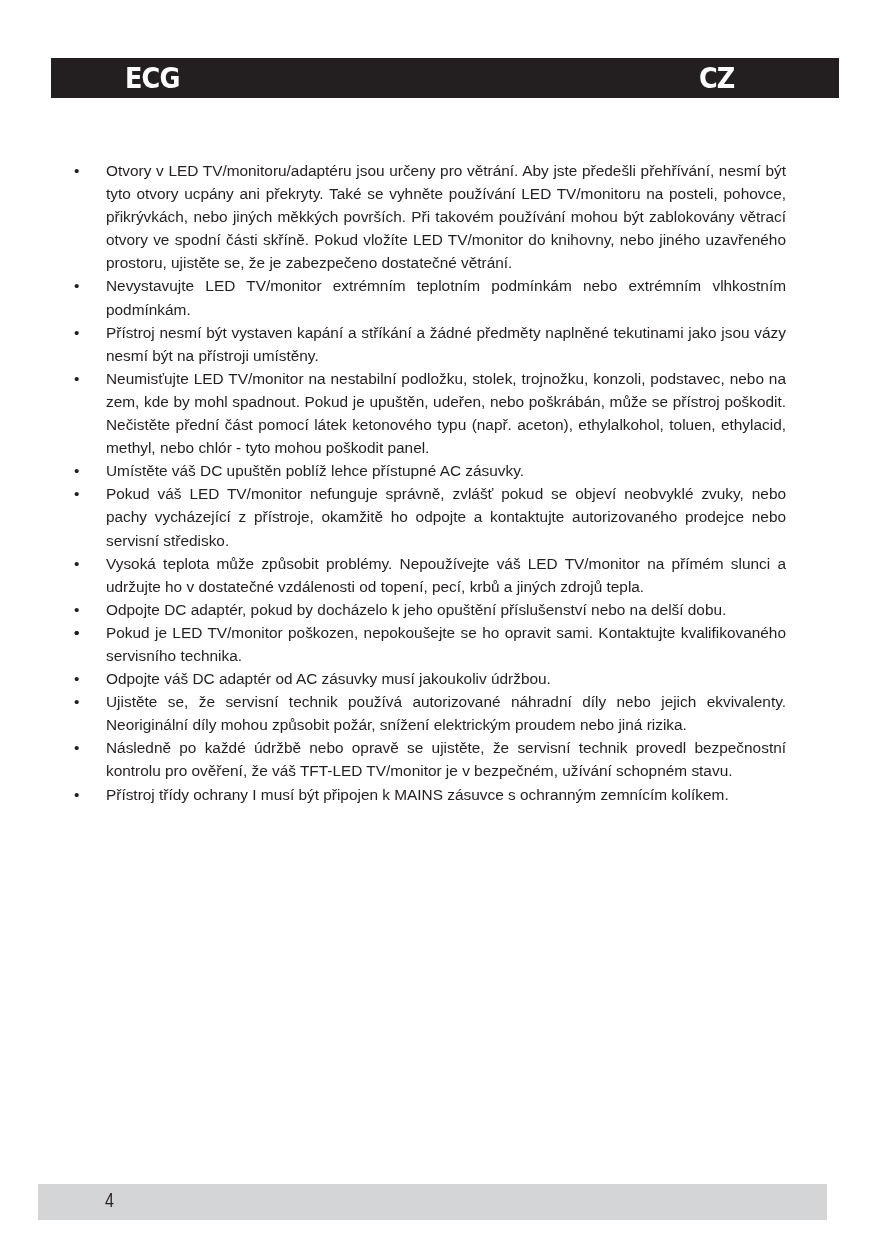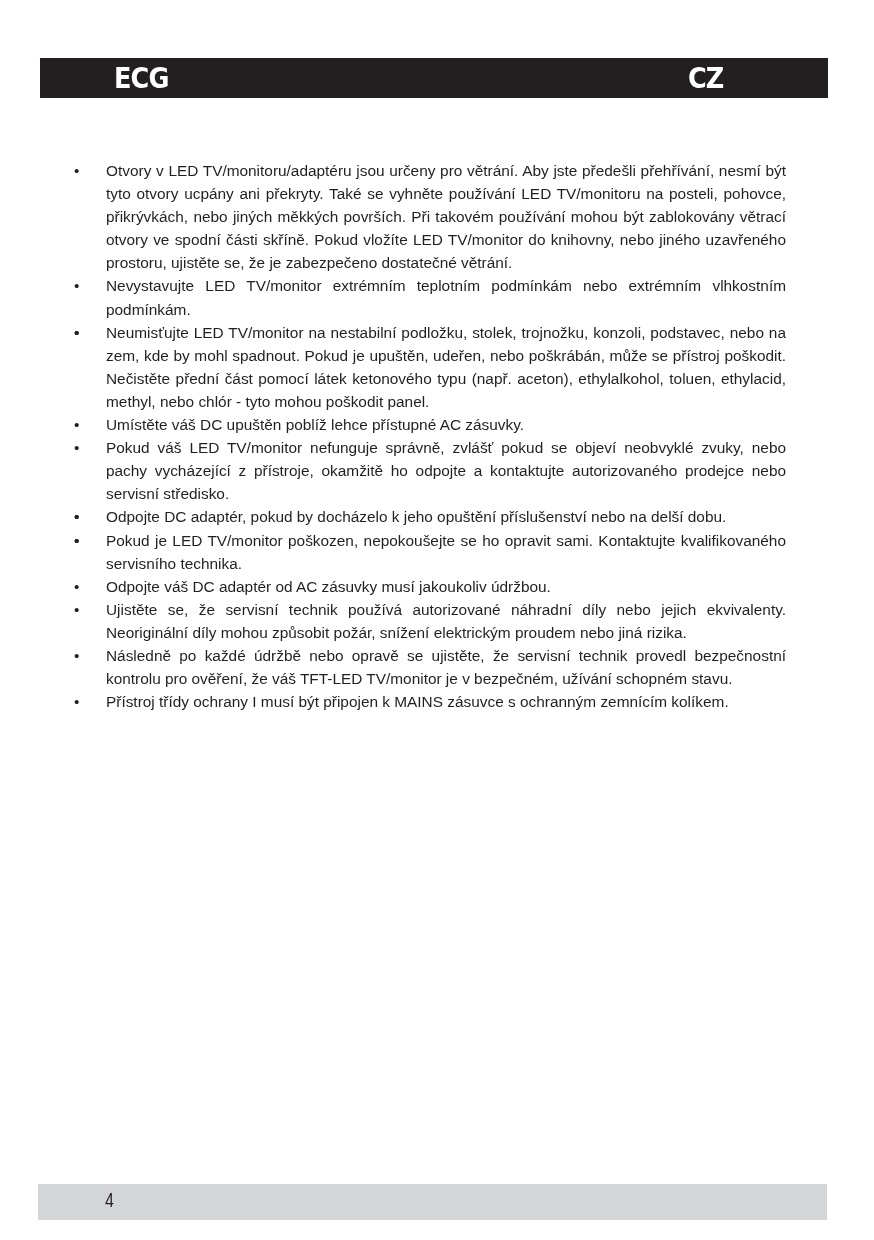--- a/index.html
+++ b/index.html
@@ -1,18 +1,18 @@
 <!DOCTYPE html>
 <html><head>
   <meta charset="utf-8">
   <style>
     html, body { margin: 0; padding: 0; background: #ffffff; }
     body { width: 874px; height: 1240px; position: relative; overflow: hidden; }
     .header {
-      position: absolute; left: 40px; top: 58px; width: 788px; height: 40px;
+      position: absolute; left: 51px; top: 58px; width: 788px; height: 40px;
       background: #231f20;
     }
     .header .brand {
       position: absolute; left: 74px; top: 3px;
       font-family: "DejaVu Sans", sans-serif; font-weight: bold;
       font-size: 29px; color: #ffffff; letter-spacing: -1px;
       transform: scaleX(0.88); transform-origin: left center;
     }
     .header .lang {
       position: absolute; left: 648px; top: 3px;
@@ -45,25 +45,25 @@
 
 <div class="header">
   <span class="brand">ECG</span>
   <span class="lang">CZ</span>
 </div>
 
 <div class="content">
   <ul class="items">
     <li><span class="bullet">•</span><span>Otvory v LED TV/monitoru/adaptéru jsou určeny pro větrání. Aby jste předešli přehřívání, nesmí být tyto otvory ucpány ani překryty. Také se vyhněte používání LED TV/monitoru na posteli, pohovce, přikrývkách, nebo jiných měkkých površích. Při takovém používání mohou být zablokovány větrací otvory ve spodní části skříně. Pokud vložíte LED TV/monitor do knihovny, nebo jiného uzavřeného prostoru, ujistěte se, že je zabezpečeno dostatečné větrání.</span></li>
     <li><span class="bullet">•</span><span>Nevystavujte LED TV/monitor extrémním teplotním podmínkám nebo extrémním vlhkostním podmínkám.</span></li>
-    <li><span class="bullet">•</span></li>
+    <li><span class="bullet">•</span><span>Přístroj nesmí být vystaven kapání a stříkání a žádné předměty naplněné tekutinami jako jsou vázy nesmí být na přístroji umístěny.</span></li>
     <li><span class="bullet">•</span><span>Neumisťujte LED TV/monitor na nestabilní podložku, stolek, trojnožku, konzoli, podstavec, nebo na zem, kde by mohl spadnout. Pokud je upuštěn, udeřen, nebo poškrábán, může se přístroj poškodit. Nečistěte přední část pomocí látek ketonového typu (např. aceton), ethylalkohol, toluen, ethylacid, methyl, nebo chlór - tyto mohou poškodit panel.</span></li>
     <li><span class="bullet">•</span><span>Umístěte váš DC upuštěn poblíž lehce přístupné AC zásuvky.</span></li>
     <li><span class="bullet">•</span><span>Pokud váš LED TV/monitor nefunguje správně, zvlášť pokud se objeví neobvyklé zvuky, nebo pachy vycházející z přístroje, okamžitě ho odpojte a kontaktujte autorizovaného prodejce nebo servisní středisko.</span></li>
-    <li><span class="bullet">•</span></li>
+    <li><span class="bullet">•</span><span>Vysoká teplota může způsobit problémy. Nepoužívejte váš LED TV/monitor na přímém slunci a udržujte ho v dostatečné vzdálenosti od topení, pecí, krbů a jiných zdrojů tepla.</span></li>
     <li><span class="bullet">•</span><span>Odpojte DC adaptér, pokud by docházelo k jeho opuštění příslušenství nebo na delší dobu.</span></li>
     <li><span class="bullet">•</span></li>
     <li><span class="bullet">•</span><span>Pokud je LED TV/monitor poškozen, nepokoušejte se ho opravit sami. Kontaktujte kvalifikovaného servisního technika.</span></li>
     <li><span class="bullet">•</span><span>Odpojte váš DC adaptér od AC zásuvky musí jakoukoliv údržbou.</span></li>
     <li><span class="bullet">•</span><span>Ujistěte se, že servisní technik používá autorizované náhradní díly nebo jejich ekvivalenty. Neoriginální díly mohou způsobit požár, snížení elektrickým proudem nebo jiná rizika.</span></li>
     <li><span class="bullet">•</span><span>Následně po každé údržbě nebo opravě se ujistěte, že servisní technik provedl bezpečnostní kontrolu pro ověření, že váš TFT-LED TV/monitor je v bezpečném, užívání schopném stavu.</span></li>
     <li><span class="bullet">•</span><span>Přístroj třídy ochrany I musí být připojen k MAINS zásuvce s ochranným zemnícím kolíkem.</span></li>
   </ul>
 </div>
 

